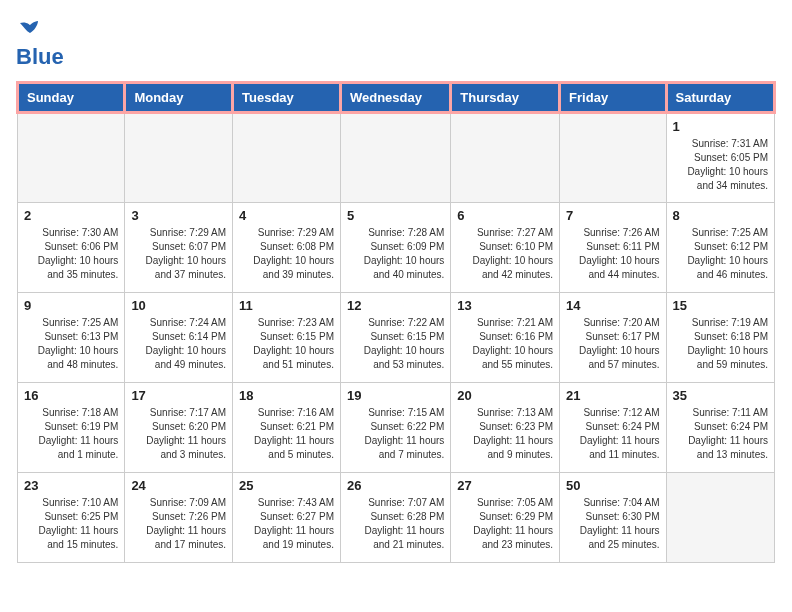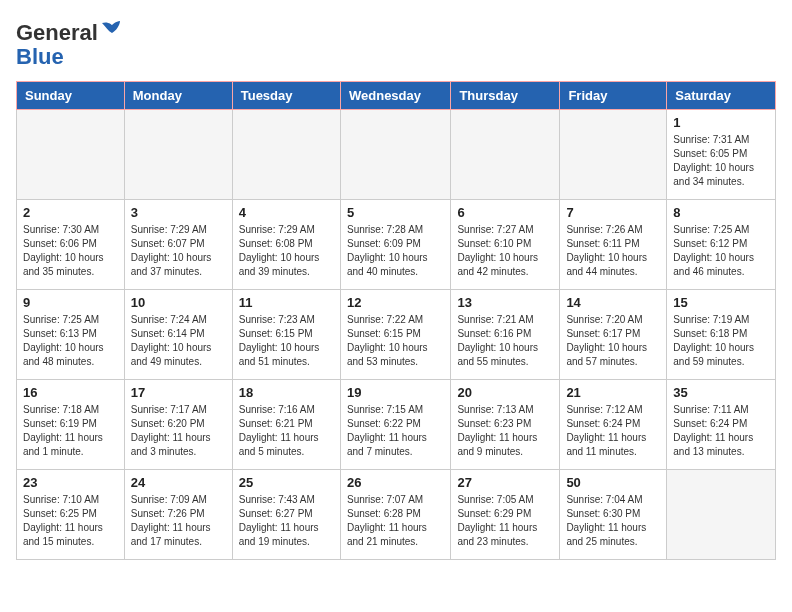--- a/index.html
+++ b/index.html
@@ -51,21 +51,21 @@
       border-collapse: collapse;
       border: 1px solid #ccc;
     }
     .calendar th {
       background: #2563b0;
       color: #fff;
       font-size: 13px;
       font-weight: bold;
       padding: 6px 8px;
       text-align: left;
-      border: 1px solid #fca5a5;
+      border: 3px solid #fca5a5;
     }
     .calendar td {
       vertical-align: top;
       border: 1px solid #ccc;
       padding: 5px 6px;
       width: 113px;
       min-height: 80px;
       font-size: 10.5px;
       color: #333;
       background: #fff;
@@ -76,33 +76,34 @@
     .day-num {
       font-size: 13px;
       font-weight: bold;
       color: #222;
       margin-bottom: 3px;
     }
     .day-info {
       font-size: 10px;
       color: #333;
       line-height: 1.4;
+      text-align: right;
     }
     tr.week-row td {
       height: 90px;
     }
   </style>
 </head>
 <body>
 
 <div class="header">
   <div class="logo">
     <div>
       <div class="logo-text">
-        <span class="general">General</span><svg class="logo-icon" viewBox="0 0 24 18">
+        <svg class="logo-icon" viewBox="0 0 24 18">
             <path d="M20 2 C16 2 12 6 12 6 C12 6 8 2 2 4 C6 8 8 12 12 14 C16 12 20 6 20 2Z" fill="#2563b0"></path>
           </svg>
         <br><span class="blue">Blue</span>
       </div>
     </div>
   </div>
   <div class="title-block">
     <div class="month-title"></div>
     <div class="location"></div>
   </div>

